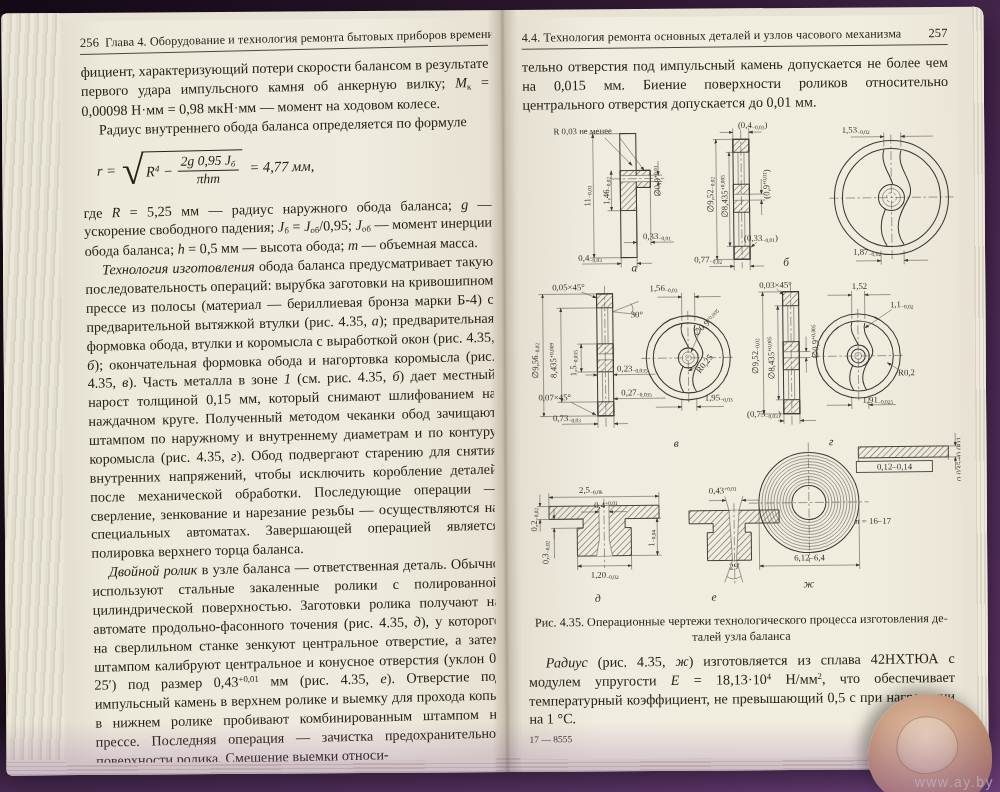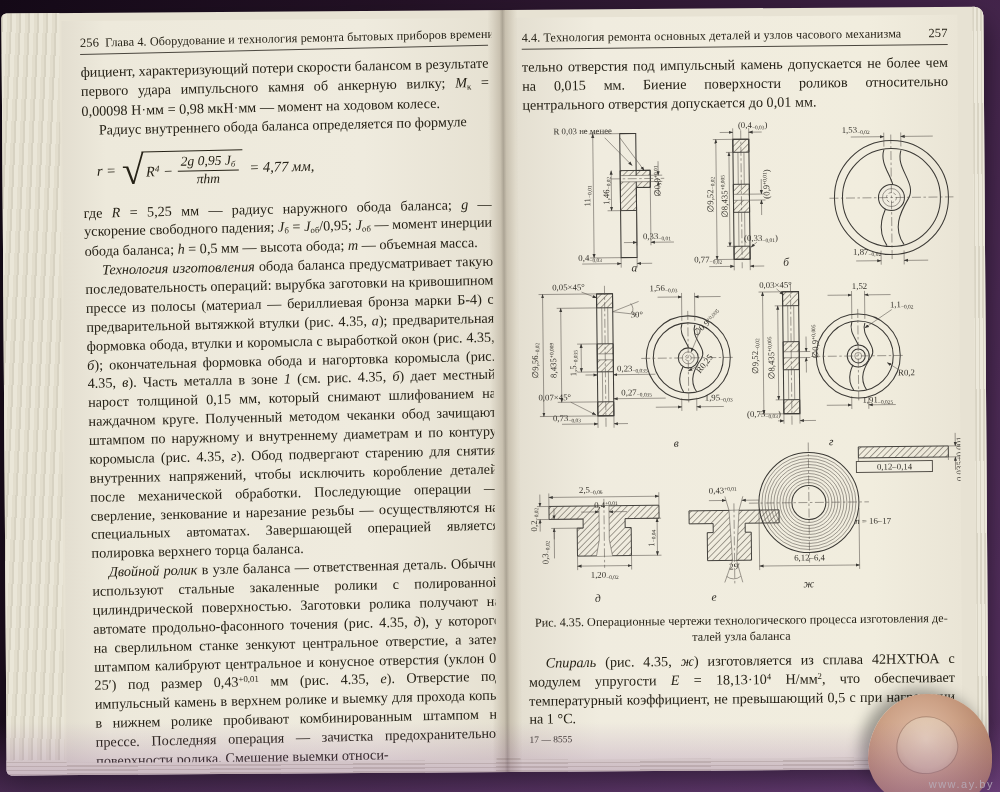--- a/index.html
+++ b/index.html
@@ -65,21 +65,21 @@
   .footer-sig{font-size:9.5px;margin-top:6px;color:#3b372f}
   
   .thumb{position:absolute;left:868px;top:694px;width:124px;height:115px;
     background:radial-gradient(ellipse at 42% 38%,#e0bda6 0%,#cda287 38%,#b48468 72%,#95664f 100%);
     border-radius:48% 52% 46% 54%/58% 55% 42% 45%;box-shadow:-8px -5px 14px rgba(0,0,0,.35)}
   .thumb .nail{position:absolute;left:28px;top:22px;width:62px;height:58px;
     background:radial-gradient(ellipse at 50% 40%,#e8d2bd 0%,#dcc0a9 60%,#c4a089 100%);
     border:1px solid rgba(140,100,80,.55);border-radius:48% 52% 50% 50%/55% 55% 45% 45%;
     transform:rotate(-8deg)}
   .watermark{position:absolute;right:6px;bottom:2px;font-family:"Liberation Sans",sans-serif;
-    font-size:11px;letter-spacing:1.5px;color:var(--wm);opacity:.8;z-index:9}
+    font-size:14px;letter-spacing:1.5px;color:var(--wm);opacity:.8;z-index:9}
 </style>
 </head>
 <body>
 
 <div class="photo">
   <div class="book">
     <div class="edge-left"></div>
     <div class="edge-bottom"></div>
     <div class="edge-right"></div>
 
@@ -389,21 +389,21 @@
               <span class="fig-letter" style="left: 186px; top: 482px;">е</span>
               <span class="dim boxed" style="left: 368px; top: 354px;">0,12–0,14</span>
               <span class="dim" style="left: 433px; top: 347px; --r: -90deg;">0,035±0,001</span>
               <span class="dim" style="left: 346px; top: 408px;"><i>n</i> = 16–17</span>
               <span class="dim" style="left: 282px; top: 444px;">6,12–6,4</span>
               <span class="fig-letter" style="left: 281px; top: 470px;">ж</span>
             </div>
         </div>
 
         <div class="caption">Рис. 4.35. Операционные чертежи технологического процесса изготовления де-<br>талей узла баланса</div>
-        <p class="body ind" style="margin-top:7px"><i>Спираль</i> (рис. 4.35, <i>ж</i>) изготовляется из сплава 42НХТЮА с модулем упругости <i>E</i> = 18,13·10<sup>4</sup> Н/мм<sup>2</sup>, что обеспечивает температурный коэффициент, не превышающий 0,5 с при нагревании на 1 °С.</p>
+        <p class="body ind" style="margin-top:7px"><i>Радиус</i> (рис. 4.35, <i>ж</i>) изготовляется из сплава 42НХТЮА с модулем упругости <i>E</i> = 18,13·10<sup>4</sup> Н/мм<sup>2</sup>, что обеспечивает температурный коэффициент, не превышающий 0,5 с при нагревании на 1 °С.</p>
         <div class="footer-sig">17 — 8555</div>
       </div>
     </div>
 
     <div class="gutter"></div>
   </div>
 
   <div class="thumb">
     <div class="nail"></div>
   </div>

